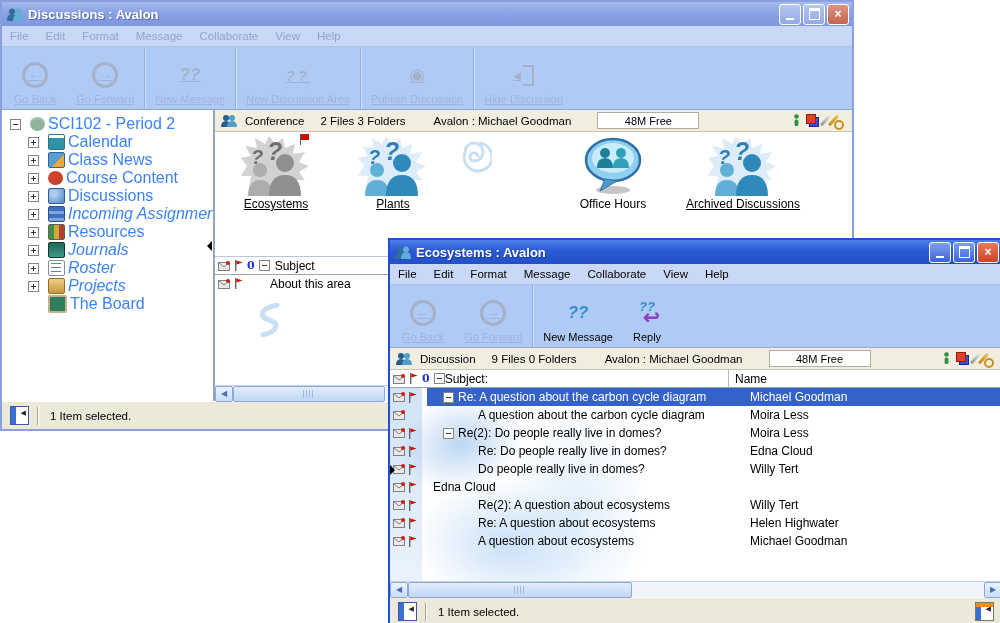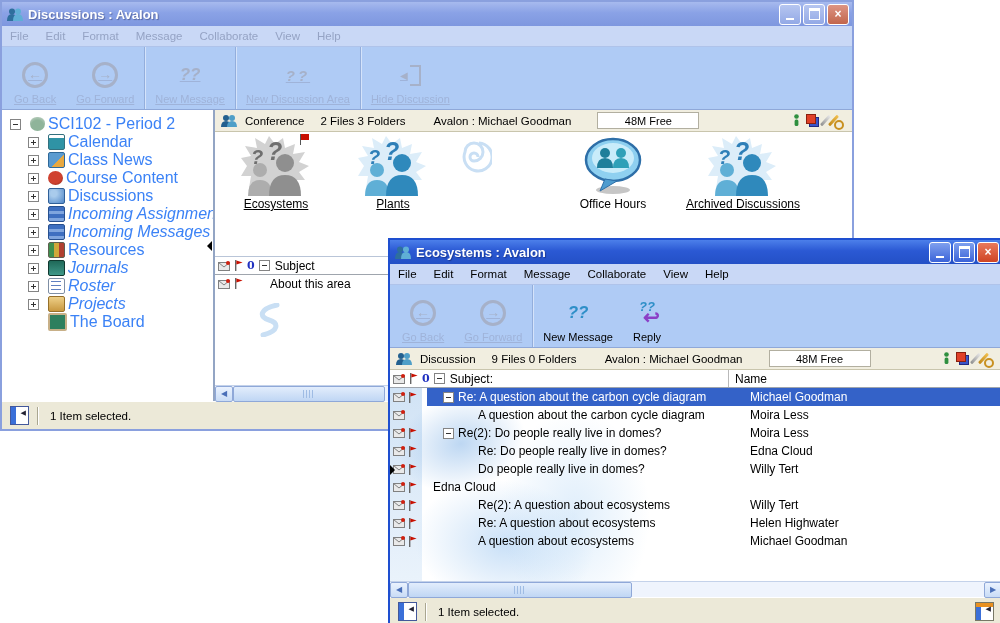--- a/index.html
+++ b/index.html
@@ -164,21 +164,21 @@
   .wm1{left:0;top:17px;bottom:0;width:32px;background:linear-gradient(rgba(140,185,230,.40),rgba(170,205,240,.25));}
   .wm2{left:6px;top:26px;width:130px;height:95px;border-radius:40%;transform:rotate(-14deg);
        background:radial-gradient(closest-side,rgba(135,182,232,.55),rgba(135,182,232,0));}
   .wm3{left:24px;top:110px;width:180px;height:130px;border-radius:45%;transform:rotate(9deg);
        background:radial-gradient(closest-side,rgba(150,195,240,.5),rgba(150,195,240,0));}
   .wm4{left:110px;top:40px;width:150px;height:210px;border-radius:45%;
        background:radial-gradient(closest-side,rgba(175,212,245,.40),rgba(175,212,245,0));}
   .thead{display:flex;height:17px;border-bottom:1px solid #9FA5AD;background:#fff;
          font-size:12px;align-items:center;position:relative;z-index:2;}
   .th-sub{width:335px;flex:none;display:flex;align-items:center;padding-left:3px;height:100%;}
-  .th-sub .htext{margin-left:5px;}
+  .th-sub .htext{}
   .th-name{flex:1;border-left:1px solid #B9B9B9;padding-left:6px;height:100%;display:flex;align-items:center;}
   .trowf{display:flex;height:18px;align-items:center;font-size:12px;position:relative;z-index:1;}
   .ric{width:34px;flex:none;display:flex;align-items:center;gap:2px;padding-left:3px;}
   .rcontent{flex:1;display:flex;align-items:center;height:100%;min-width:0;}
   .trowf.sel .rcontent{background:#3462C8;color:#fff;}
   .csub{width:301px;flex:none;display:flex;align-items:center;padding-left:16px;white-space:nowrap;overflow:hidden;text-align:center;}
   .csub .ebox{margin-right:4px;visibility:hidden;}
   .csub .ebox.show{visibility:visible;}
   .lv1 .subtext{margin-left:20px;}
   .cname{flex:1;padding-left:6px;white-space:nowrap;overflow:hidden;}
@@ -242,20 +242,24 @@
         <span class="tbtn disabled sep">
           <span class="tbico tb-new-message"></span>
           <span class="tblbl">New Message</span>
         </span>
 
         <span class="tbtn disabled sep">
           <span class="tbico tb-new-discussion-area"></span>
           <span class="tblbl">New Discussion Area</span>
         </span>
 
+        <span class="tbtn disabled sep">
+          <span class="tbico tb-publish-discussion"></span>
+          <span class="tblbl">Publish Discussion</span>
+        </span>
 
         <span class="tbtn disabled sep">
           <span class="tbico tb-hide-discussion"></span>
           <span class="tblbl">Hide Discussion</span>
         </span>
       </div>
 
     <div class="bw-body">
       <div class="tree">
         <div class="trow root">
@@ -288,25 +292,20 @@
               <span class="ti ti-discussions"></span>
               <span class="tlabel">Discussions</span>
             </div>
 
             <div class="trow item em">
               <span class="ebox plus"></span>
               <span class="ti ti-books"></span>
               <span class="tlabel">Incoming Assignments</span>
             </div>
 
-            <div class="trow item em">
-              <span class="ebox plus"></span>
-              <span class="ti ti-books"></span>
-              <span class="tlabel">Incoming Messages</span>
-            </div>
 
             <div class="trow item">
               <span class="ebox plus"></span>
               <span class="ti ti-resources"></span>
               <span class="tlabel">Resources</span>
             </div>
 
             <div class="trow item em">
               <span class="ebox plus"></span>
               <span class="ti ti-journals"></span>

